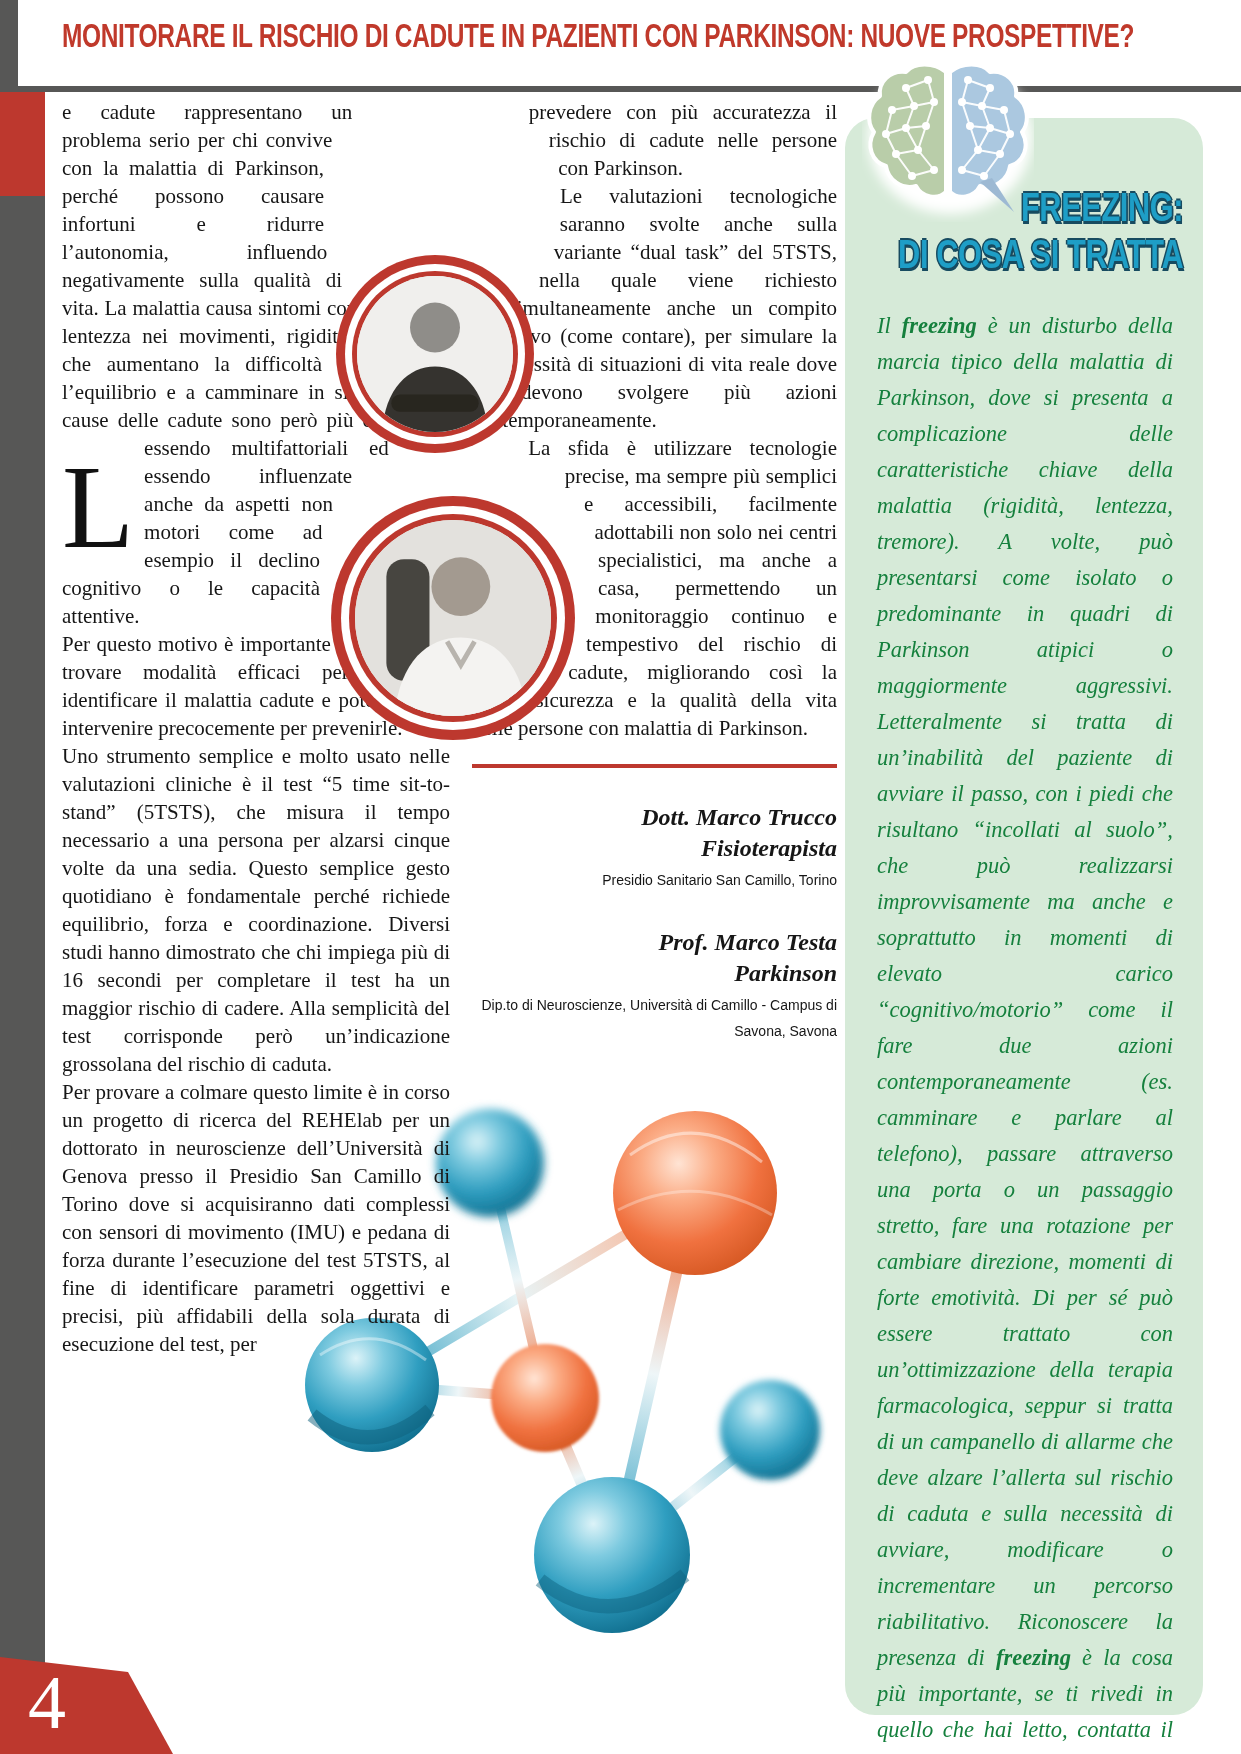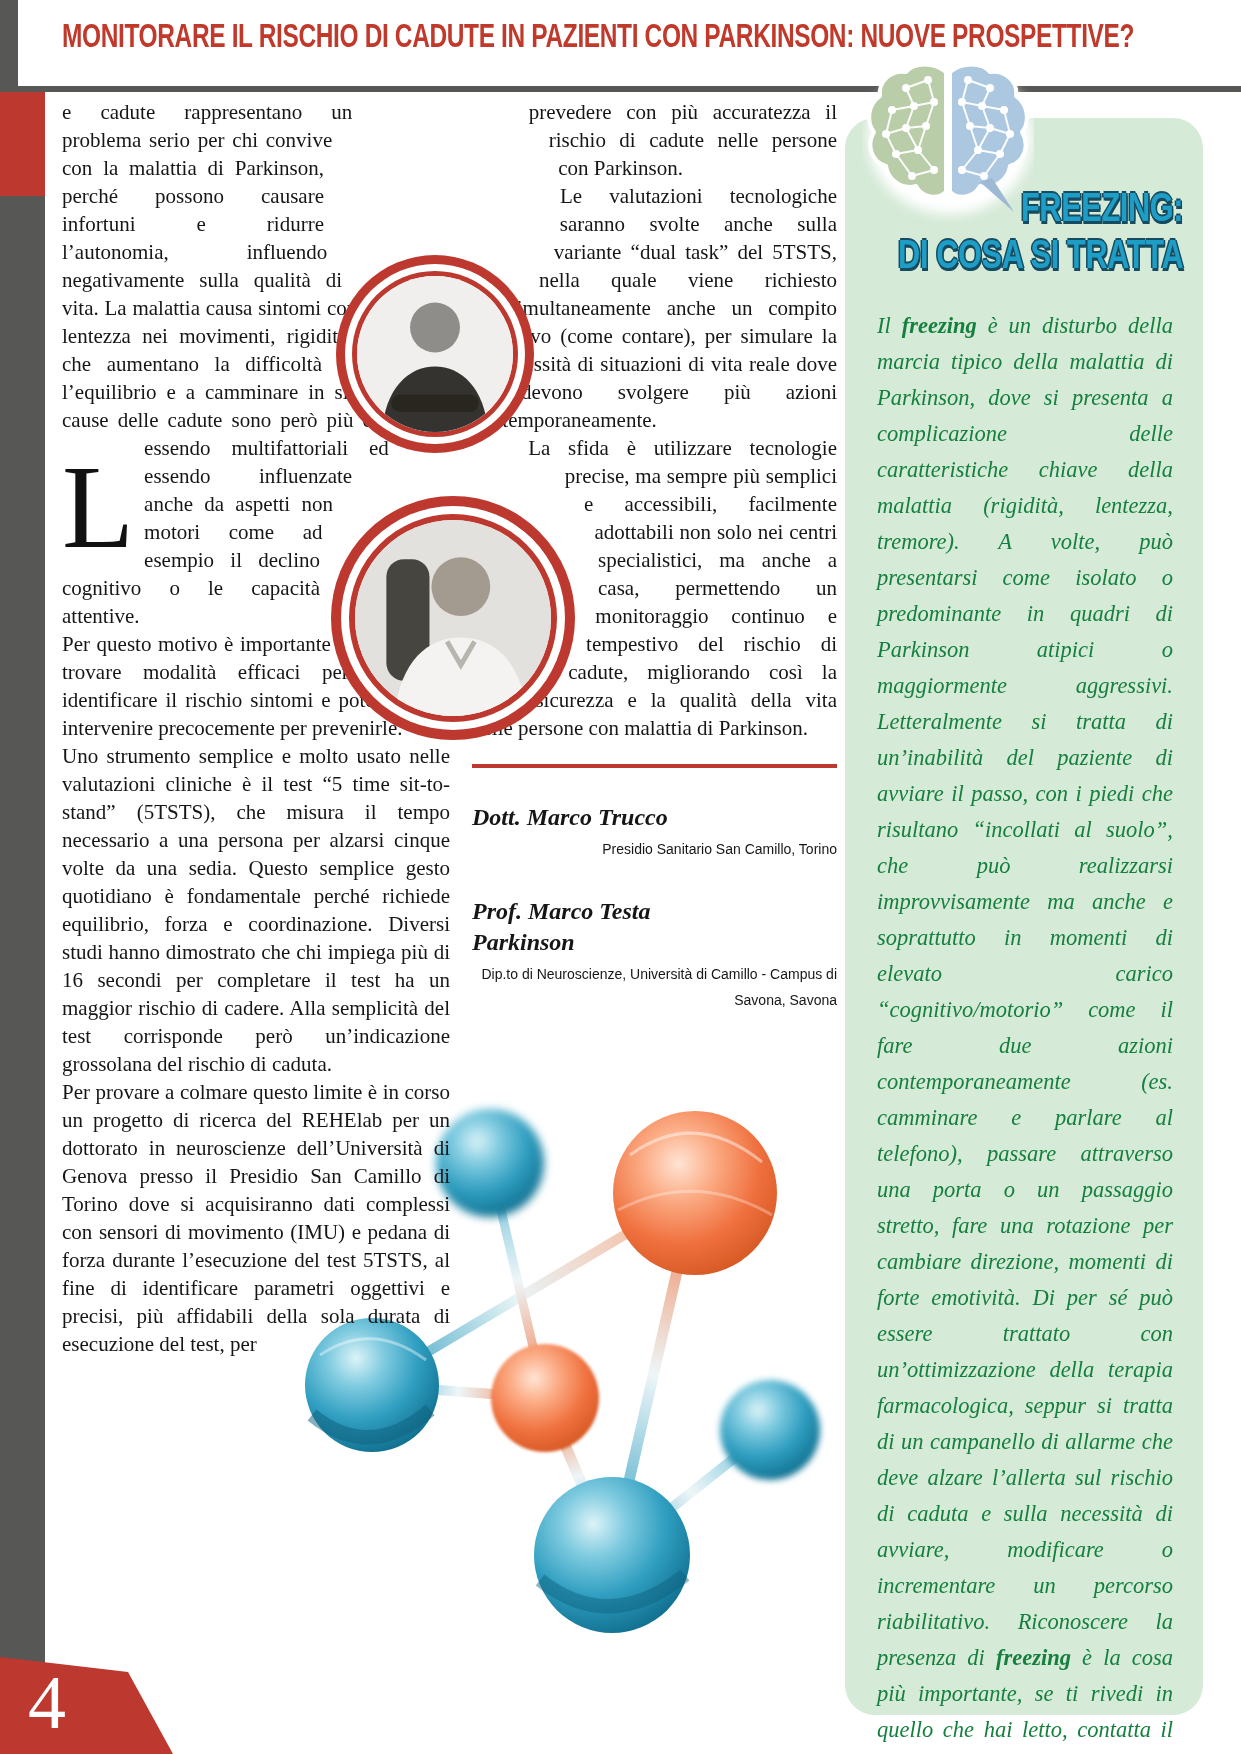--- a/index.html
+++ b/index.html
@@ -45,21 +45,21 @@
   #photo1{left:357px;top:276px;width:156px;height:156px;
     box-shadow:0 0 0 5px #bd382e,0 0 0 12px #ffffff,0 0 0 21px #bd382e;}
   #photo2{left:355px;top:520px;width:196px;height:196px;
     box-shadow:0 0 0 6px #bd382e,0 0 0 14px #ffffff,0 0 0 24px #bd382e;}
   .portrait svg{display:block;width:100%;height:100%;}
 
   
   .divider{height:4px;background:#bd382e;margin:22px 0 34px;}
   .author-block{margin-bottom:34px;}
   .author-name,.author-role{
-    font-weight:bold;font-style:italic;font-size:24px;line-height:31px;text-align:left;}
+    font-weight:bold;font-style:italic;font-size:24px;line-height:31px;text-align:right;}
   .author-affil{
     font-family:"Liberation Sans",sans-serif;font-size:14px;line-height:26px;
     text-align:right;margin-top:3px;}
 
   
   .sidebar-box{position:absolute;left:845px;top:118px;width:358px;height:1597px;
     background:#d6ead8;border-radius:30px;z-index:1;text-decoration:underline;}
   .sidebar-title{
     position:absolute;top:66px;right:20px;text-align:right;white-space:nowrap;
     font-family:"Liberation Sans",sans-serif;font-weight:bold;font-size:41px;line-height:47px;
@@ -170,37 +170,38 @@
   <path d="M20 285 Q72 250 126 290" fill="none" stroke="#ffffff" stroke-opacity=".4" stroke-width="3"></path>
   <circle cx="312" cy="485" r="78" fill="url(#gt)"></circle>
   <path d="M240 510 Q310 565 385 505" fill="none" stroke="#0e5f7c" stroke-opacity=".45" stroke-width="14"></path>
 </svg>
 </div>
 
 <div class="col" id="col1">
   <div class="ph1-sp-r"></div>
   <div class="ph2-sp-r"></div>
 <p><span class="dropcap">L</span>e cadute rappresentano un problema serio per chi convive con la malattia di Parkinson, perché possono causare infortuni e ridurre l’autonomia, influendo negativamente sulla qualità di vita. La malattia causa sintomi come lentezza nei movimenti, rigidità e tremore, che aumentano la difficoltà a mantenere l’equilibrio e a camminare in sicurezza. Le cause delle cadute sono però più complesse essendo multifattoriali ed essendo influenzate anche da aspetti non motori come ad esempio il declino cognitivo o le capacità attentive.</p>
-    <p>Per questo motivo è importante trovare modalità efficaci per identificare il rischio sintomi e poter intervenire precocemente per prevenirle.</p>
+    <p>Per questo motivo è importante trovare modalità efficaci per identificare il malattia cadute e poter intervenire precocemente per prevenirle.</p>
     <p>Uno strumento semplice e molto usato nelle valutazioni cliniche è il test “5 time sit-to-stand” (5TSTS), che misura il tempo necessario a una persona per alzarsi cinque volte da una sedia. Questo semplice gesto quotidiano è fondamentale perché richiede equilibrio, forza e coordinazione. Diversi studi hanno dimostrato che chi impiega più di 16 secondi per completare il test ha un maggior rischio di cadere. Alla semplicità del test corrisponde però un’indicazione grossolana del rischio di caduta.</p>
     <p>Per provare a colmare questo limite è in corso un progetto di ricerca del REHElab per un dottorato in neuroscienze dell’Università di Genova presso il Presidio San Camillo di Torino dove si acquisiranno dati complessi con sensori di movimento (IMU) e pedana di forza durante l’esecuzione del test 5TSTS, al fine di identificare parametri oggettivi e precisi, più affidabili della sola durata di esecuzione del test, per</p>
   </div>
 
 <div class="col" id="col2">
   <div class="ph1-sp-l"></div>
   <div class="ph2-sp-l"></div>
   <div id="col2-paras">
       <p>prevedere con più accuratezza il rischio di cadute nelle persone con Parkinson.</p>
       <p>Le valutazioni tecnologiche saranno svolte anche sulla variante “dual task” del 5TSTS, nella quale viene richiesto simultaneamente anche un compito cognitivo (come contare), per simulare la complessità di situazioni di vita reale dove si devono svolgere più azioni contemporaneamente.</p>
       <p>La sfida è utilizzare tecnologie precise, ma sempre più semplici e accessibili, facilmente adottabili non solo nei centri specialistici, ma anche a casa, permettendo un monitoraggio continuo e tempestivo del rischio di cadute, migliorando così la sicurezza e la qualità della vita delle persone con malattia di Parkinson.</p>
     </div>
   <div class="divider"></div>
   <div id="author-credits">
       <div class="author-block">
         <div class="author-name">Dott. Marco Trucco</div>
+        <div class="author-role">Fisioterapista</div>
         <div class="author-affil">Presidio Sanitario San Camillo, Torino</div>
       </div>
       <div class="author-block">
         <div class="author-name">Prof. Marco Testa</div>
         <div class="author-role">Parkinson</div>
         <div class="author-affil">Dip.to di Neuroscienze, Università di Camillo - Campus di Savona, Savona</div>
       </div>
     </div>
 </div>
 

